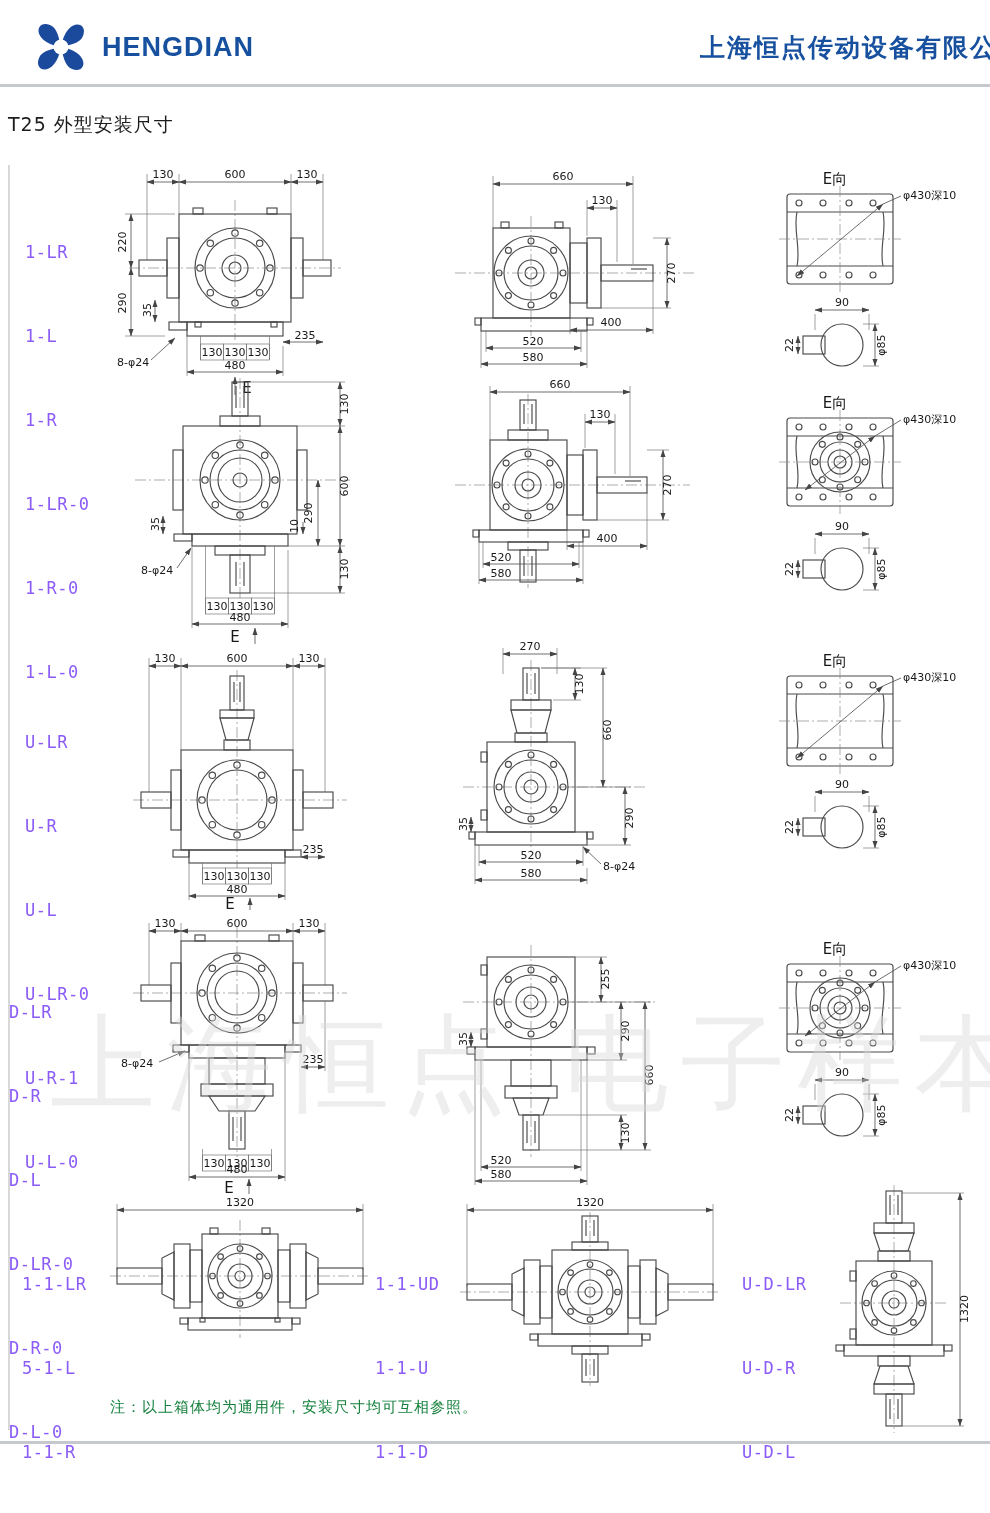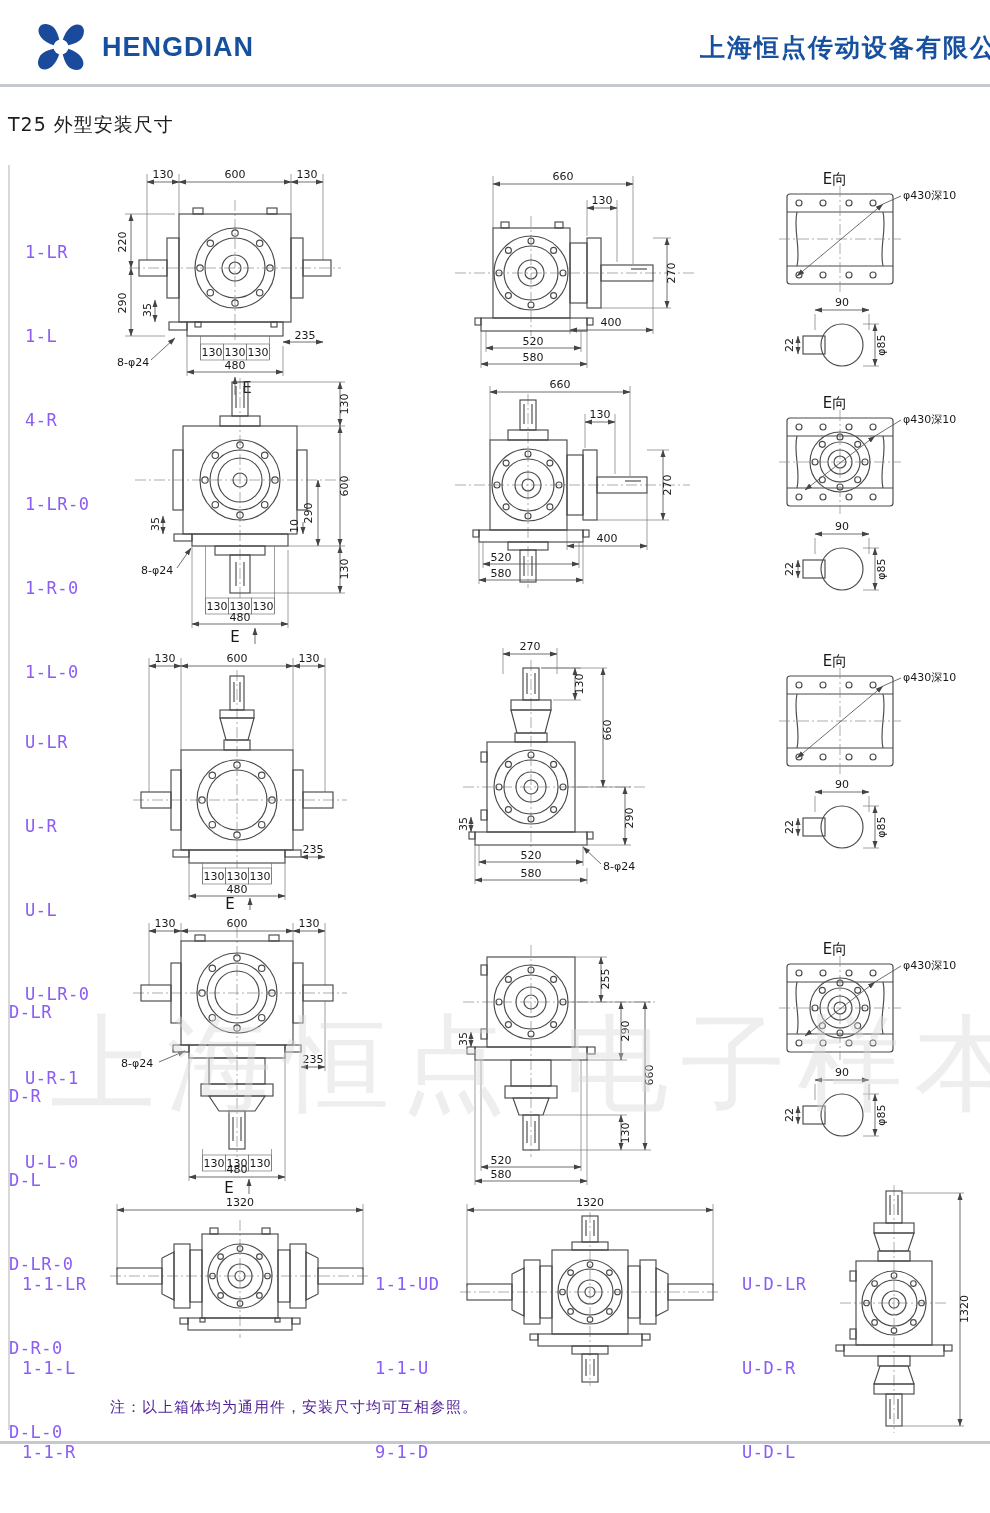--- a/index.html
+++ b/index.html
@@ -16,21 +16,21 @@
           line-height:28px;letter-spacing:.5px;white-space:pre;}
   
   svg.draw{position:absolute;overflow:visible;}
   .s{stroke:#4a4a4a;fill:none;stroke-width:1.15;}
   .cl{stroke:#8a8a8a;fill:none;stroke-width:.7;stroke-dasharray:11 3 2 3;}
   .d{stroke:#555;fill:none;stroke-width:.85;}
   .de{stroke:#6e6e6e;fill:none;stroke-width:.65;}
   svg text{font:11px "DejaVu Sans",sans-serif;fill:#181818;text-anchor:middle;}
   svg text.big{font:15px "DejaVu Sans",sans-serif;}
   svg text.ta-s{text-anchor:start;}
-  .note{font:15px "DejaVu Sans",sans-serif;color:#4c1d95;letter-spacing:1px;}
+  .note{font:15px "DejaVu Sans",sans-serif;color:#15803d;letter-spacing:1px;}
   .pagenum{font:19px "Liberation Sans",sans-serif;color:#ec4899;}
   .watermark{position:absolute;left:50px;top:995px;font:105px "DejaVu Serif",serif;
              color:#d9d9d9;opacity:.42;letter-spacing:12px;white-space:nowrap;
              pointer-events:none;z-index:5;}
   .scanedge{position:absolute;left:8px;top:165px;width:2px;height:1265px;background:#d8d8d8;}
 </style>
 </head>
 <body>
 
 <div id="page">
@@ -57,21 +57,21 @@
   <div class="hr" style="top:84px"></div>
 
   <div class="abs title" style="left:8px;top:112px">T25 外型安装尺寸</div>
 
   <div class="scanedge"></div>
   <div class="watermark">上海恒点 电子样本</div>
 
   <div class="labels" style="left:25px;top:182px">
     <div>1-LR</div>
     <div>1-L</div>
-    <div>4-R</div>
+    <div>1-R</div>
     <div>1-LR-0</div>
     <div>1-R-0</div>
     <div>1-L-0</div>
   </div>
 
   <svg class="draw" style="left:115px;top:162px" width="240" height="235" viewBox="0 0 240 235">
     <line class="cl" x1="14" y1="106" x2="226" y2="106"></line>
       <line class="cl" x1="120" y1="38" x2="120" y2="178"></line>
     <line class="de" x1="32" y1="12" x2="32" y2="98"></line>
       <line class="de" x1="64" y1="12" x2="64" y2="52"></line>
@@ -702,21 +702,21 @@
     <line class="d" x1="33" y1="168" x2="33" y2="186" marker-start="url(#ar)" marker-end="url(#ar)"></line>
     <text transform="rotate(-90 28 177)" x="28" y="177">22</text>
     <line class="de" x1="98" y1="156" x2="114" y2="156"></line>
       <line class="de" x1="98" y1="198" x2="114" y2="198"></line>
     <line class="d" x1="110" y1="156" x2="110" y2="198" marker-start="url(#ar)" marker-end="url(#ar)"></line>
     <text transform="rotate(-90 120 177)" x="120" y="177">φ85</text>
   </svg>
 
   <div class="labels" style="left:22px;top:1214px">
     <div>1-1-LR</div>
-    <div>1-1-L</div>
+    <div>5-1-L</div>
     <div>1-1-R</div>
     
     
     
   </div>
 
   <svg class="draw" style="left:105px;top:1196px" width="270" height="165" viewBox="0 0 270 165">
     <line class="cl" x1="5" y1="80" x2="265" y2="80"></line>
       <line class="cl" x1="135" y1="24" x2="135" y2="142"></line>
     <line class="de" x1="12" y1="8" x2="12" y2="74"></line>
@@ -749,21 +749,21 @@
     <rect class="s" x="83" y="122" width="104" height="12"></rect>
     <rect class="s" x="75" y="122" width="8" height="6"></rect>
       <rect class="s" x="187" y="122" width="8" height="6"></rect>
     <rect class="s" x="95" y="122" width="5" height="4"></rect>
       <rect class="s" x="170" y="122" width="5" height="4"></rect>
   </svg>
 
   <div class="labels" style="left:375px;top:1214px">
     <div>1-1-UD</div>
     <div>1-1-U</div>
-    <div>9-1-D</div>
+    <div>1-1-D</div>
     
     
     
   </div>
 
   <svg class="draw" style="left:455px;top:1196px" width="270" height="195" viewBox="0 0 270 195">
     <line class="cl" x1="5" y1="96" x2="265" y2="96"></line>
       <line class="cl" x1="135" y1="16" x2="135" y2="190"></line>
     <line class="de" x1="12" y1="8" x2="12" y2="90"></line>
       <line class="de" x1="258" y1="8" x2="258" y2="90"></line>

